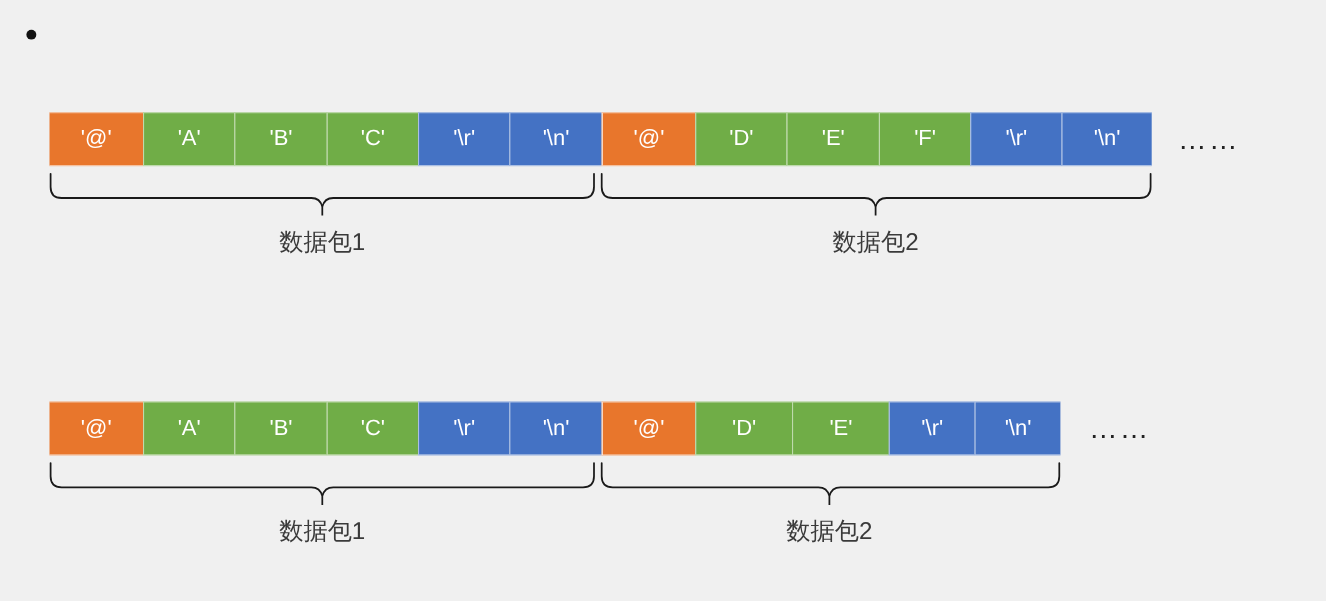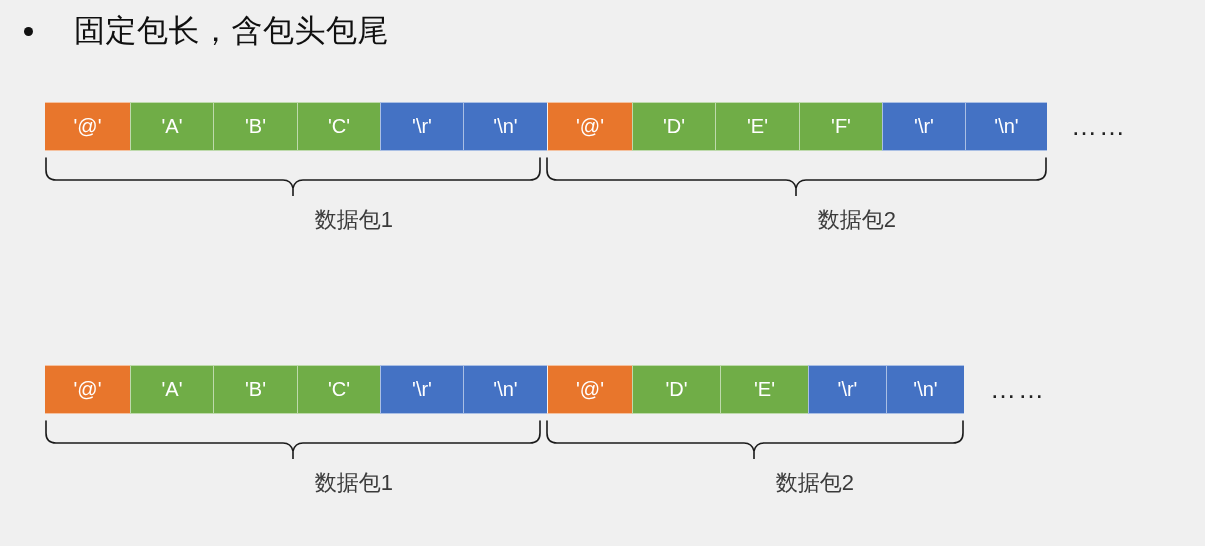--- a/index.html
+++ b/index.html
@@ -88,31 +88,30 @@
     position: absolute;
   }
   .brace-wrap svg { display: block; }
 
   
   .caption {
     position: absolute;
     font-size: 22px;
     color: #3a3a3a;
     white-space: nowrap;
-    text-align: right;
+    text-align: center;
   }
 </style>
 </head>
 <body>
 
 <div class="slide">
 
   <div class="bullet-line" style="left:24px; top:8px;">
     <span class="bullet-dot"></span>
-    <span class="bullet-text">固定包长，含包头包尾</span>
   </div>
 
   <div class="strip" style="left:45px; top:102px;">
     <div class="cell head" style="width:85px;">
       <span>'@'</span>
     </div>
     <div class="cell body" style="width:83px;">
       <span>'A'</span>
     </div>
     <div class="cell body" style="width:84px;">

